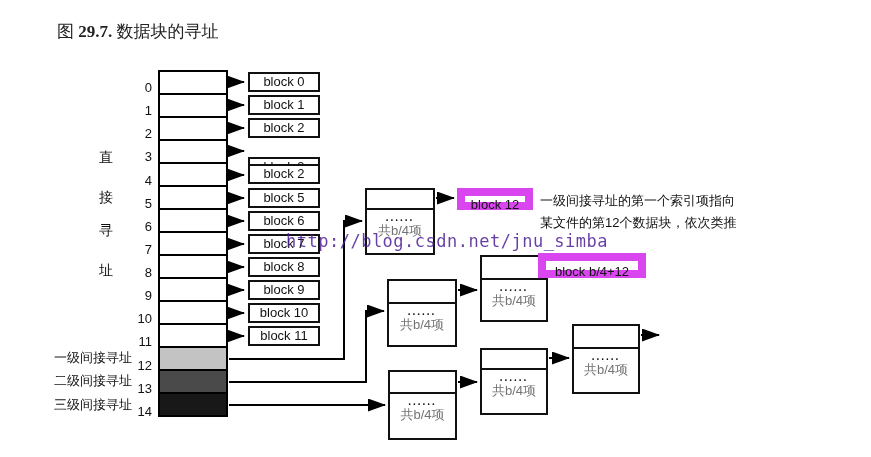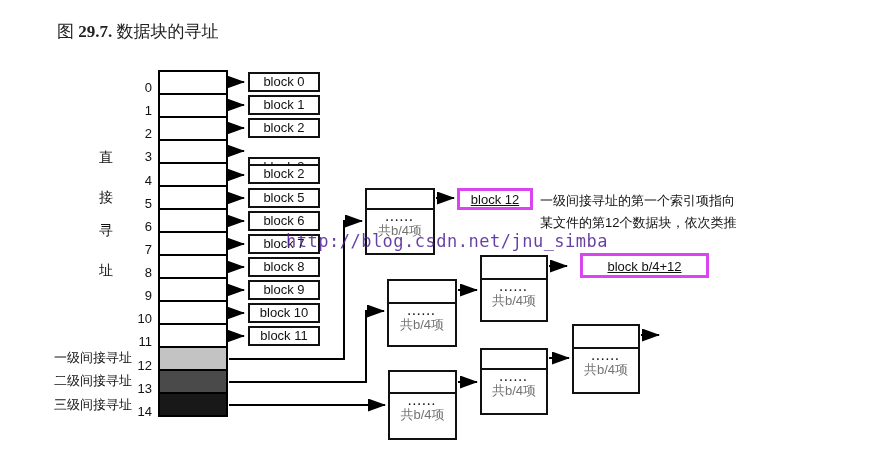--- a/index.html
+++ b/index.html
@@ -23,22 +23,22 @@
   
   .dblock{position:absolute;left:248px;width:72px;height:20px;border:2px solid #111;box-sizing:border-box;
           background:#fff;font-size:13px;text-align:center;line-height:16px;}
   
   .ibox{position:absolute;border:2px solid #111;box-sizing:border-box;background:#fff;z-index:10;}
   .ibox .top{border-bottom:2px solid #111;box-sizing:border-box;}
   .ibox .bot{text-align:center;padding-top:3px;}
   .ibox .dots{font-size:10px;font-weight:bold;letter-spacing:2px;line-height:10px;color:#111;}
   .ibox .lbl{font-size:13px;line-height:16px;color:#737373;}
   
-  .rblock{position:absolute;border:3px solid #d946ef;box-sizing:border-box;background:#fff;
-          font-size:13px;text-align:center;z-index:10;white-space:nowrap;text-decoration:underline;}
+  .rblock{position:absolute;border:8px solid #d946ef;box-sizing:border-box;background:#fff;
+          font-size:13px;text-align:center;z-index:10;white-space:nowrap;}
   
   #annotation{position:absolute;left:540px;top:190px;font-size:13px;line-height:22px;color:#111;}
   
   #watermark{position:absolute;left:286px;top:231px;font-family:"DejaVu Sans Mono","Liberation Mono",monospace;
              font-size:17px;letter-spacing:.5px;z-index:50;opacity:.85;white-space:nowrap;}
   
   #connectors{position:absolute;left:0;top:0;z-index:5;}
 </style>
 </head>
 <body>
@@ -175,21 +175,21 @@
   </div>
   <div class="ibox" style="left:572px;top:324px;width:68px;height:70px">
     <div class="top" style="height:23px"></div>
     <div class="bot">
       <div class="dots">......</div>
       <div class="lbl">共b/4项</div>
     </div>
   </div>
 
   <div class="rblock" style="left:457px;top:188px;width:76px;height:22px;line-height:18px">block 12</div>
-  <div class="rblock" style="left:580px;top:253px;width:129px;height:25px;line-height:21px">block b/4+12</div>
+  <div class="rblock" style="left:538px;top:253px;width:108px;height:25px;line-height:21px">block b/4+12</div>
 
   <div id="annotation">
     <div>一级间接寻址的第一个索引项指向</div>
     <div>某文件的第12个数据块，依次类推</div>
   </div>
 
   <div id="watermark" style="color: #4c1d95; text-align: right;">http://blog.csdn.net/jnu_simba</div>
 
 </div>
 

